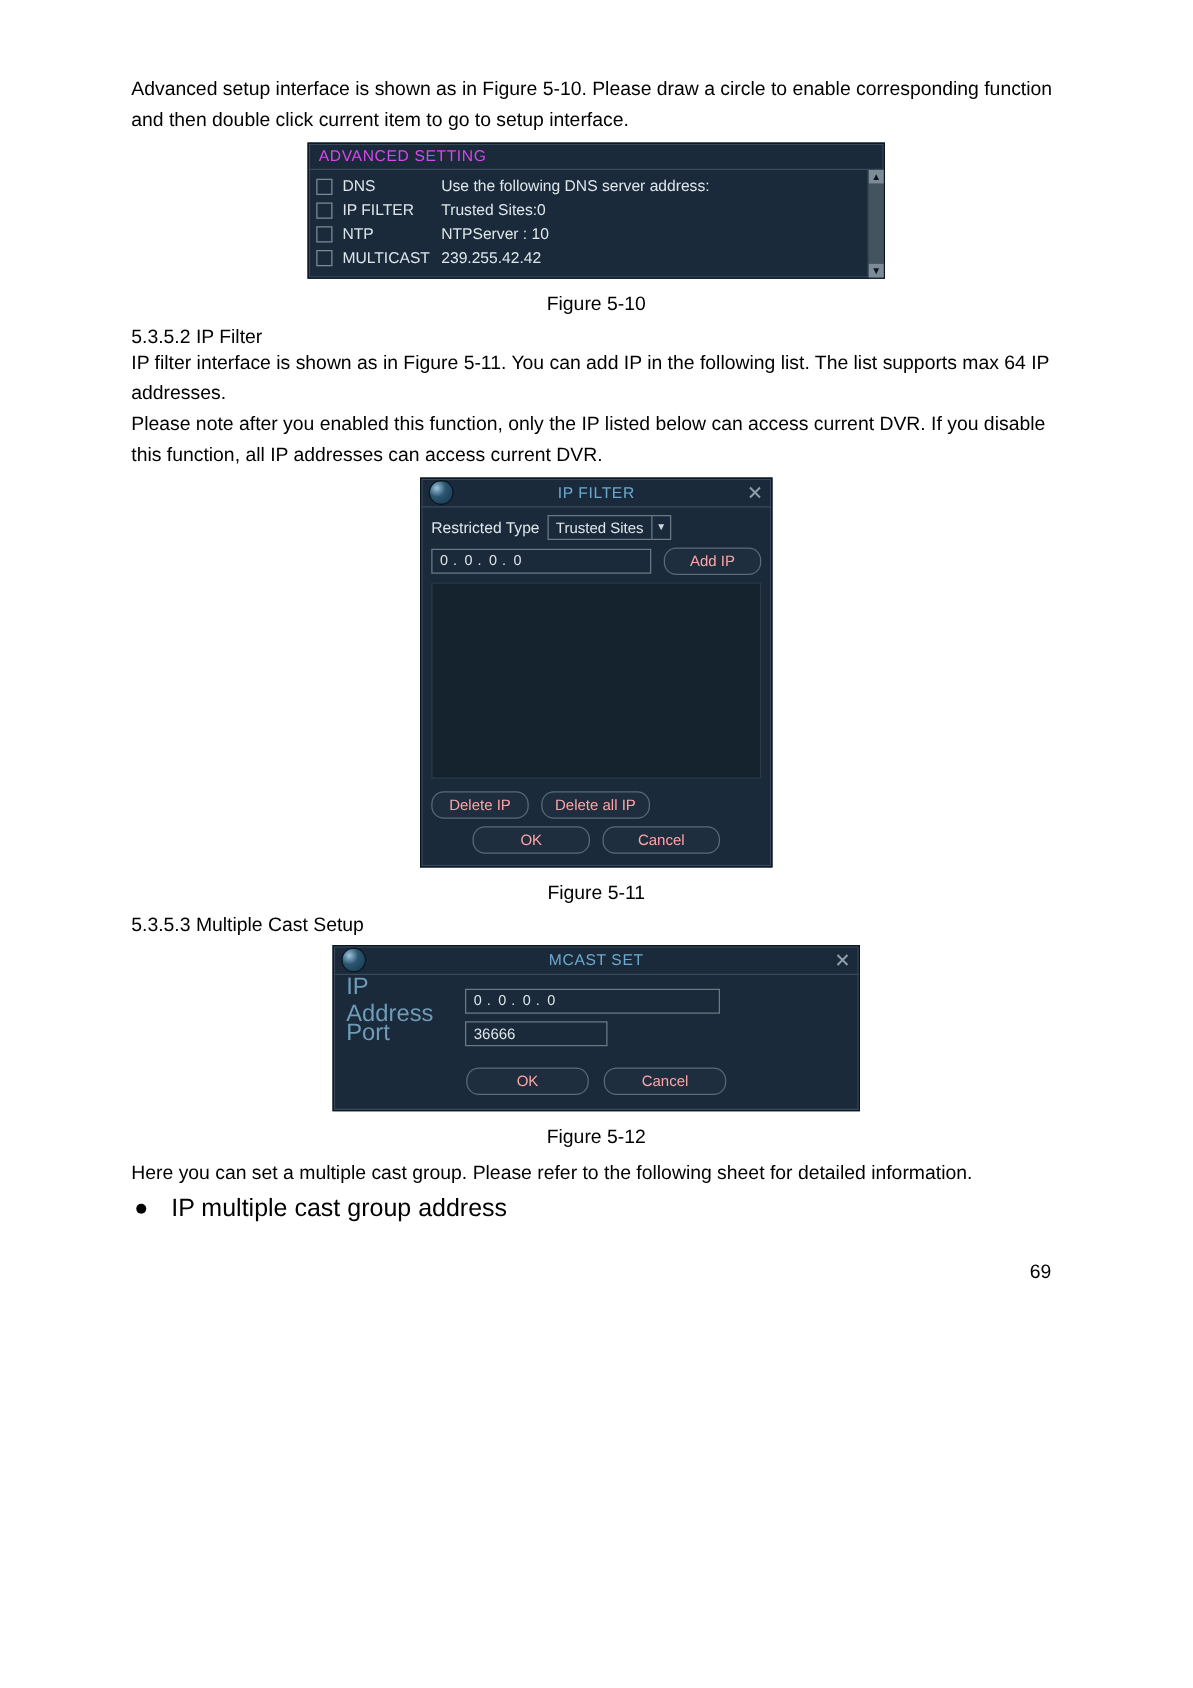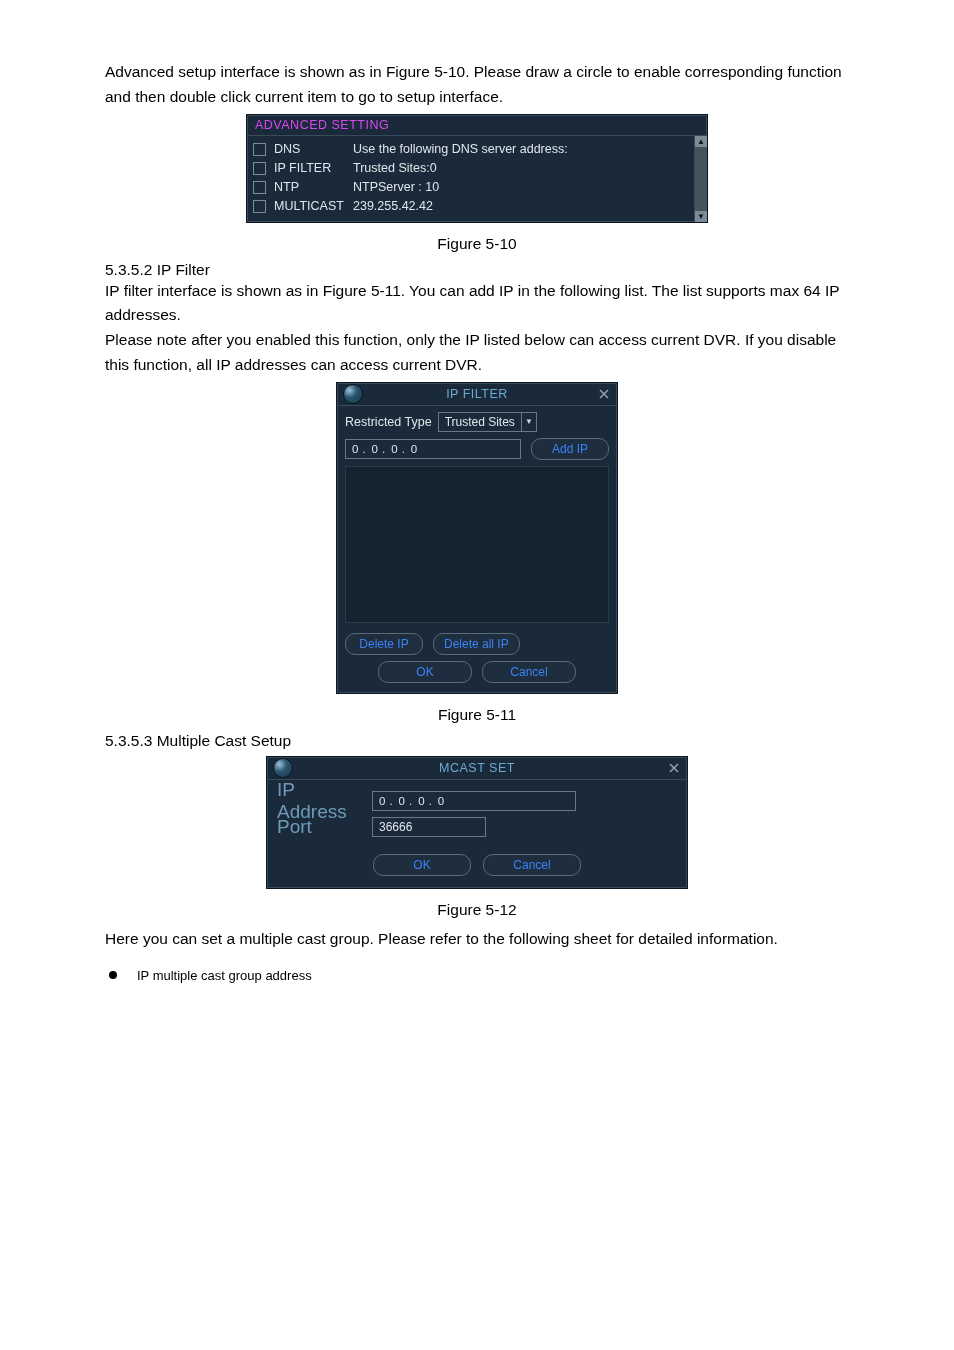--- a/index.html
+++ b/index.html
@@ -25,22 +25,22 @@
   }
   .fig-caption {
     text-align: center;
     font-size: 15.5px;
     margin: 12px 0 8px 0;
   }
   .bullet-row {
     display: flex;
     align-items: center;
     gap: 20px;
-    font-size: 13px;
-    margin-top: 16px;
+    font-size: 20px;
+    margin-top: 4px;
   }
   .bullet-dot {
     width: 8px;
     height: 8px;
     border-radius: 50%;
     background: #000;
     flex: 0 0 auto;
     margin-left: 4px;
   }
   .page-num {
@@ -61,21 +61,21 @@
   }
   .ui-button {
     display: inline-flex;
     align-items: center;
     justify-content: center;
     min-width: 56px;
     height: 20px;
     padding: 0 10px;
     border: 1px solid #5a6a78;
     border-radius: 10px;
-    color: #3b82f6;
+    color: #fca5a5;
     background: #1e2e3e;
     font-size: 12px;
     cursor: pointer;
     user-select: none;
   }
 
   
   .adv-wrap { margin: 4px auto 0 auto; width: 460px; }
   .adv-title {
     color: #d946ef;
@@ -305,13 +305,14 @@
 
   <p class="fig-caption">Figure 5-12</p>
 
   <p class="body-text">Here you can set a multiple cast group. Please refer to the following sheet for detailed information.</p>
 
   <div class="bullet-row">
     <span class="bullet-dot"></span>
     <span>IP multiple cast group address</span>
   </div>
 
+  <div class="page-num">69</div>
 </div>
 
 </body></html>

